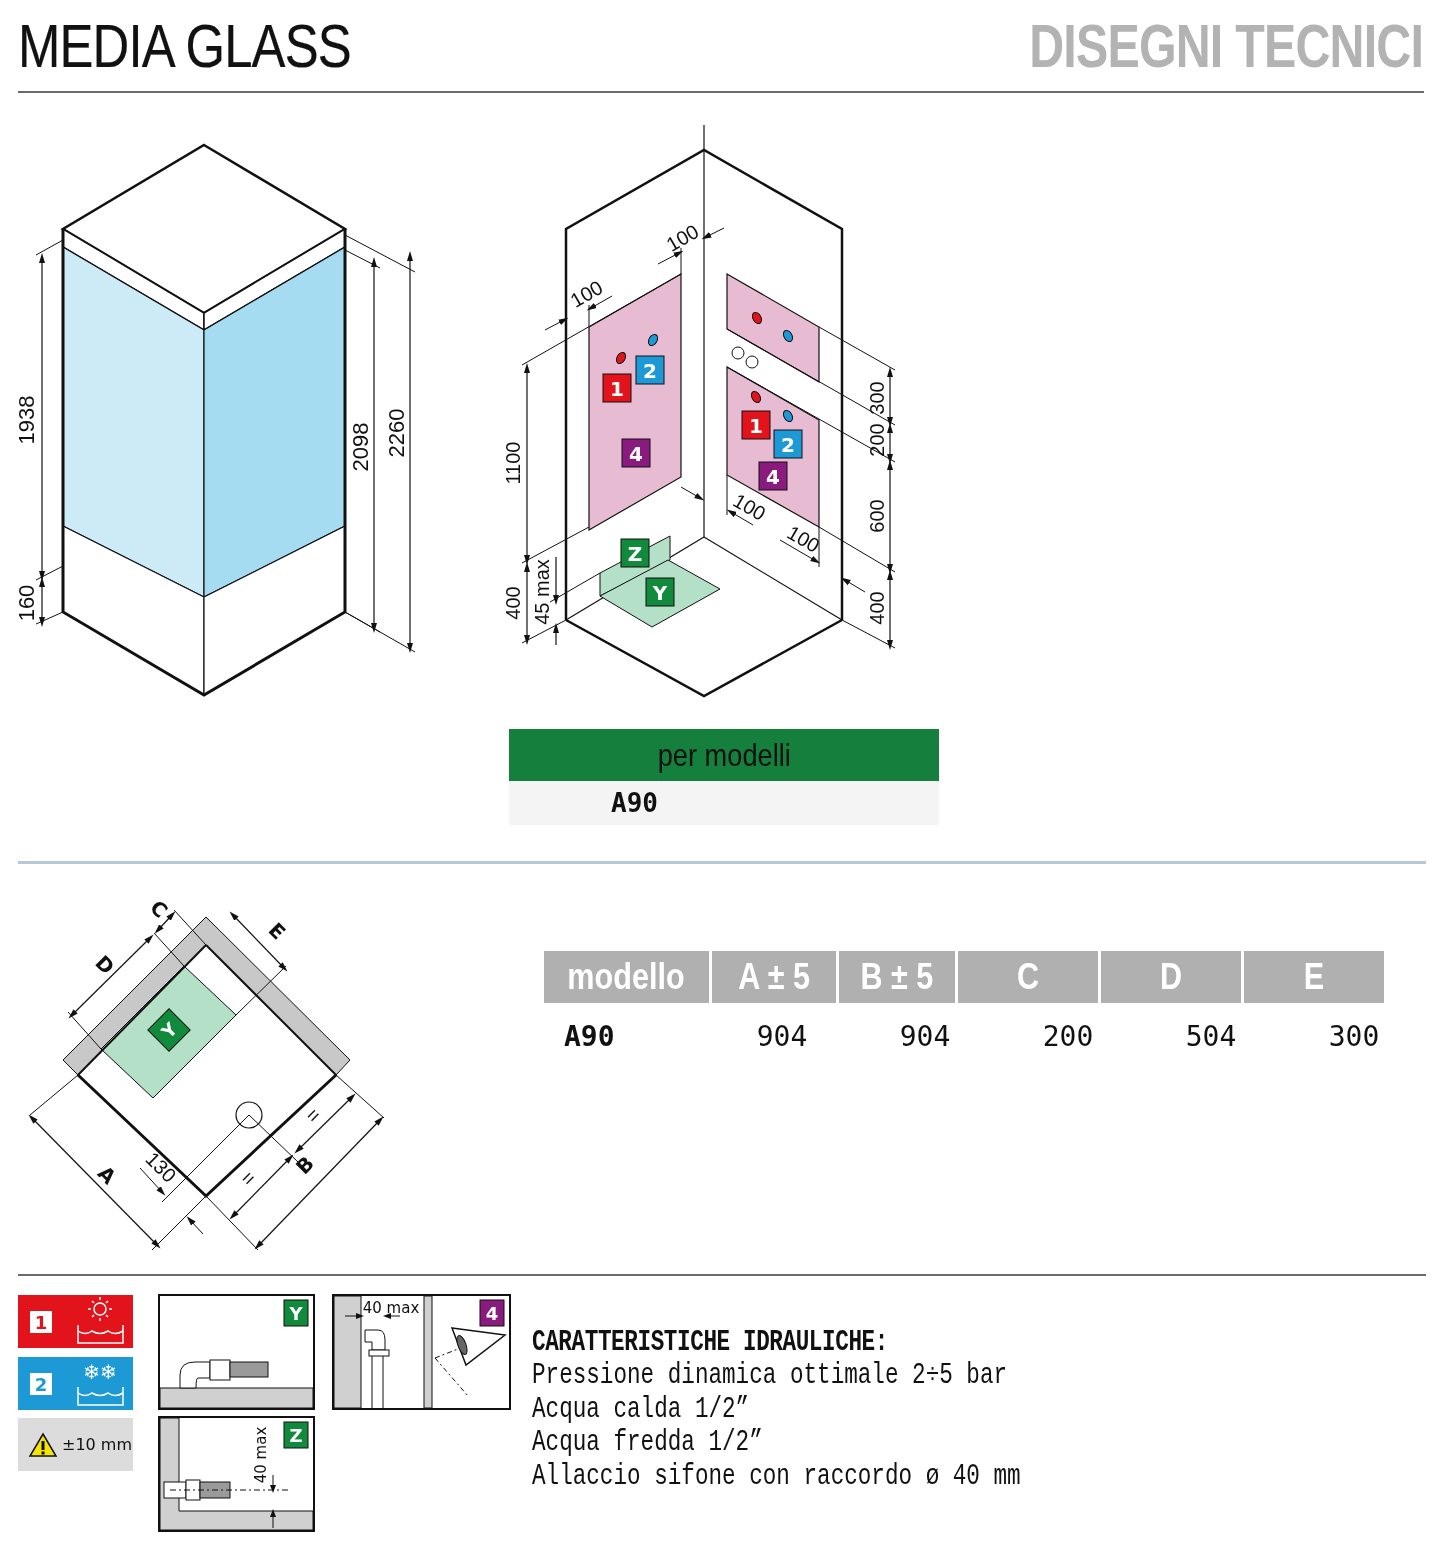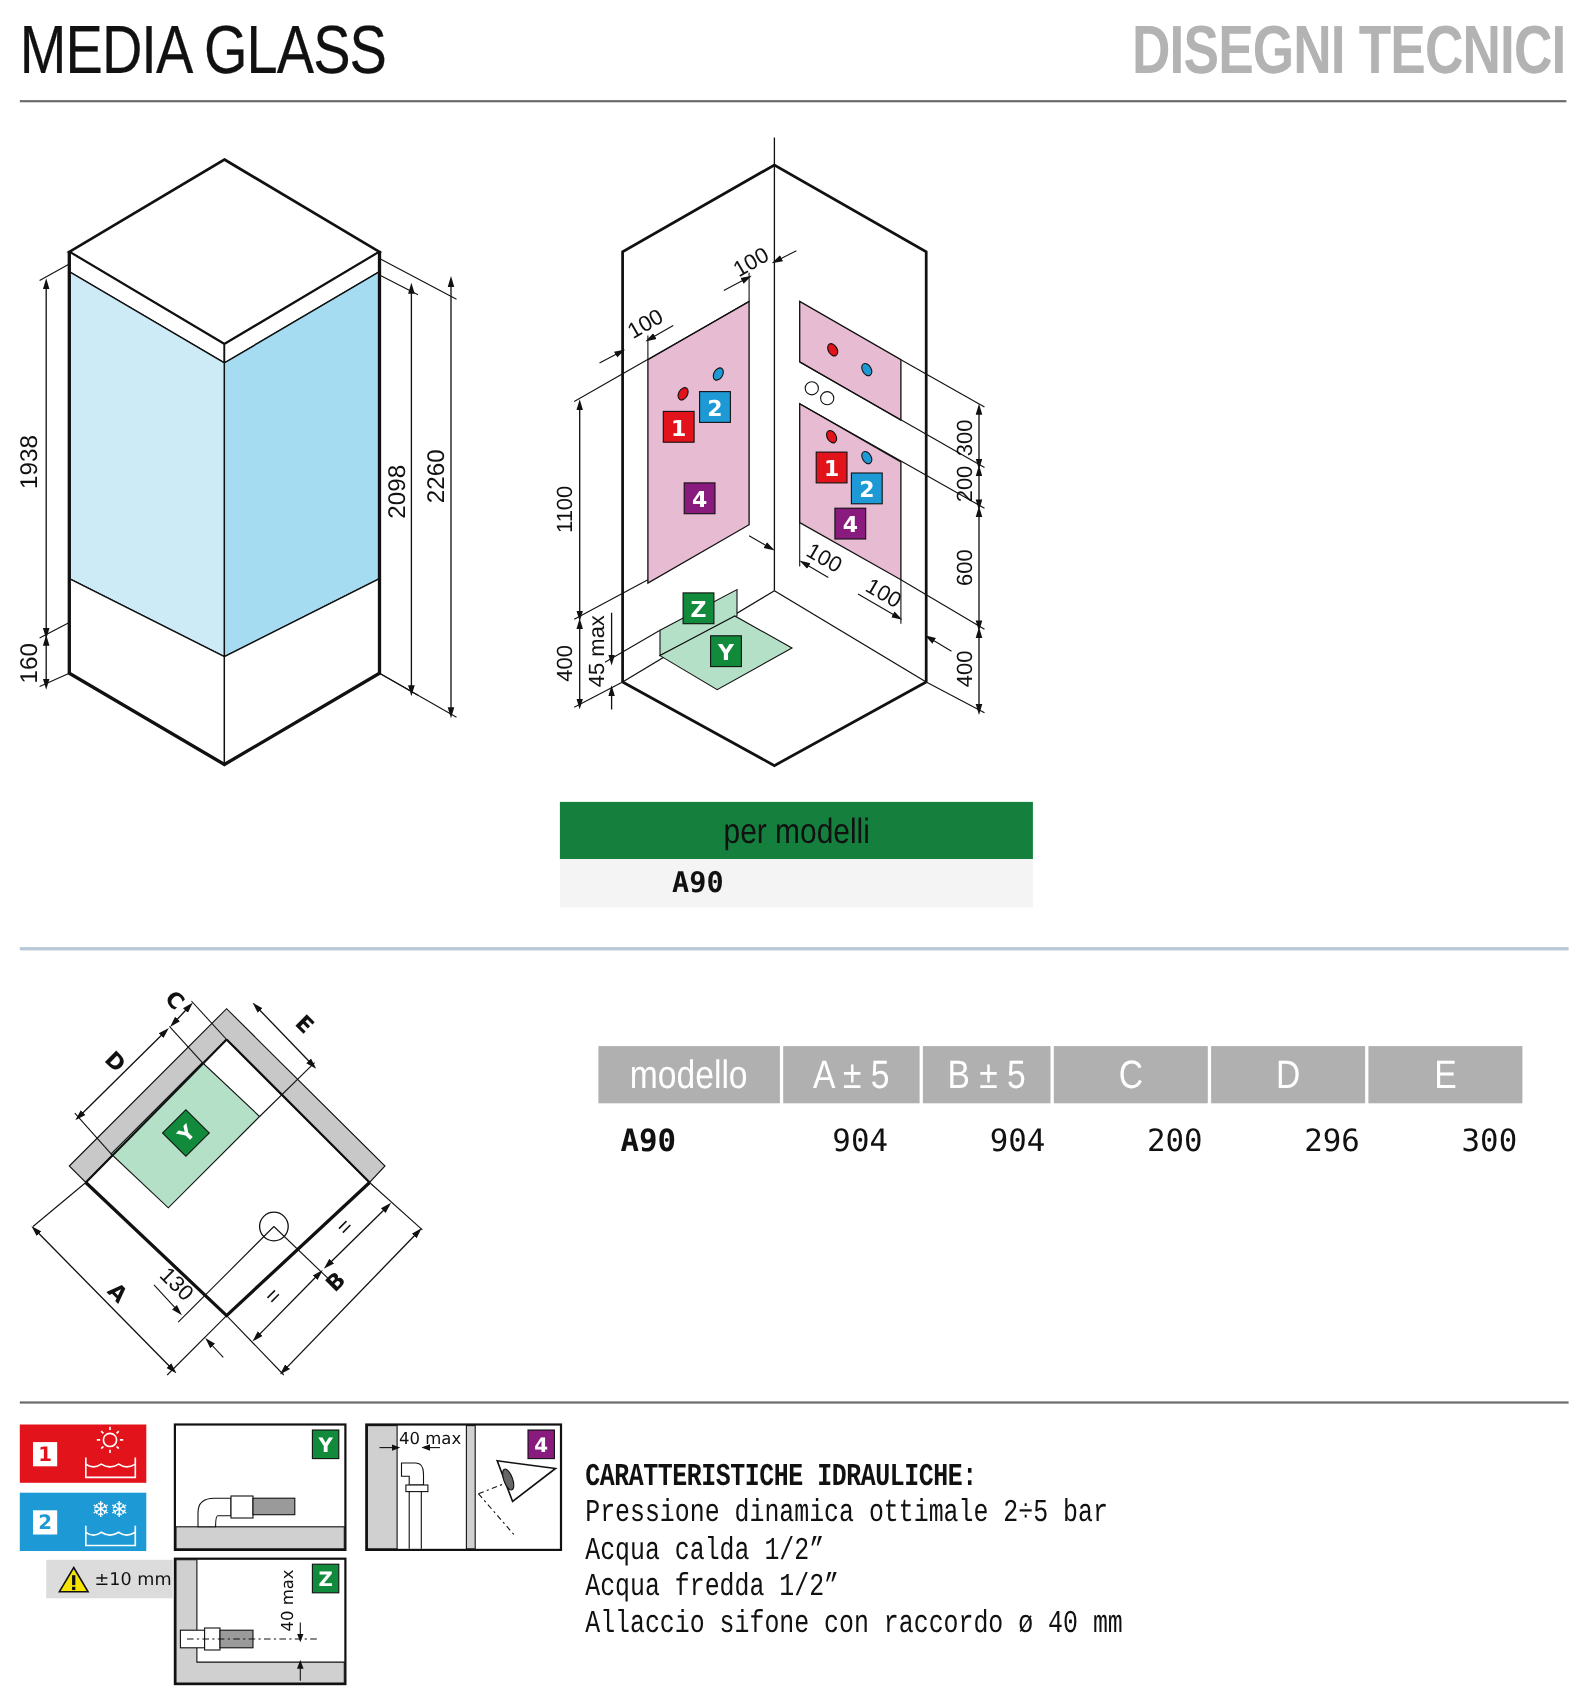--- a/index.html
+++ b/index.html
@@ -14,30 +14,30 @@
   .svg-abs { position: absolute; left: 0; top: 0; }
 
   .per-modelli { left: 509px; top: 729px; width: 430px; }
   .per-modelli .hdr { height: 52px; background: #15803d; display: flex; align-items: center; justify-content: center; font-size: 32px; color: #111; transform-origin: center; }
   .per-modelli .hdr span { display: inline-block; transform: scaleX(0.85); }
   .per-modelli .row { height: 44px; background: #f4f4f4; display: flex; align-items: center; }
   .per-modelli .row span { margin-left: 102px; font-family: "DejaVu Sans Mono", monospace; font-weight: 700; font-size: 26px; }
 
   .dim-table { left: 544px; top: 951px; }
   .dim-table .head { display: flex; }
-  .dim-table .head div { background: #b0b0b0; color: #fff; height: 52px; display: flex; align-items: center; justify-content: center; font-size: 36px; font-weight: 400; margin-right: 3px; }
+  .dim-table .head div { background: #b0b0b0; color: #fff; height: 52px; display: flex; align-items: center; justify-content: center; font-size: 36px; font-weight: 700; margin-right: 3px; }
   .dim-table .head div span { display: inline-block; transform: scaleX(0.85); }
   .dim-table .vals { display: flex; margin-top: 12px; }
   .dim-table .vals div { height: 42px; display: flex; align-items: center; justify-content: center; font-family: "DejaVu Sans Mono", monospace; font-size: 28px; margin-right: 3px; color: #111; }
   .dim-table .vals div.model { justify-content: flex-start; padding-left: 20px; box-sizing: border-box; font-weight: 700; }
 
   .legend-box { position: absolute; left: 18px; width: 115px; }
   .legend-hot { top: 1295px; height: 53px; background: #e3131b; }
   .legend-cold { top: 1357px; height: 53px; background: #1d9ad6; }
-  .legend-tol { top: 1418px; height: 35px; background: #dcdcdc; display: flex; align-items: center; margin-left: 24px; }
+  .legend-tol { top: 1418px; height: 53px; background: #dcdcdc; display: flex; align-items: center; }
   .legend-num { position: absolute; left: 12px; top: 16px; width: 22px; height: 22px; background: #fff; font-weight: 700; font-size: 18px; display: flex; align-items: center; justify-content: center; font-family: "DejaVu Sans", sans-serif; }
   .legend-hot .legend-num { color: #e3131b; }
   .legend-cold .legend-num { color: #1d9ad6; }
   .legend-tol span.txt { font-size: 16px; margin-left: 4px; font-family: "DejaVu Sans", sans-serif; }
 
   .hydro { left: 532px; top: 1326px; font-family: Liberation Mono, monospace; }
   .hydro .h { font-size: 29px; font-weight: 700; transform: scaleX(0.78); transform-origin: left top; white-space: nowrap; letter-spacing: -0.5px; }
   .hydro .l { font-size: 29px; font-weight: 400; transform: scaleX(0.78); transform-origin: left top; white-space: nowrap; line-height: 33.5px; color: #111; }
 </style>
 </head>
@@ -258,21 +258,21 @@
       </div>
     <div style="width:140px">
         <span>E</span>
       </div>
   </div>
   <div class="vals">
     <div class="model" style="width:165px">A90</div>
     <div style="width:140px">904</div>
     <div style="width:140px">904</div>
     <div style="width:140px">200</div>
-    <div style="width:140px">296</div>
+    <div style="width:140px">504</div>
     <div style="width:140px">300</div>
   </div>
 </div>
 
 <div class="abs rule-bot"></div>
 
 <div class="legend-box legend-hot">
   <div class="legend-num">1</div>
   <svg class="svg-abs" width="115" height="53">
     <circle cx="82" cy="14" r="6" fill="none" stroke="#fff" stroke-width="1.5"></circle>

